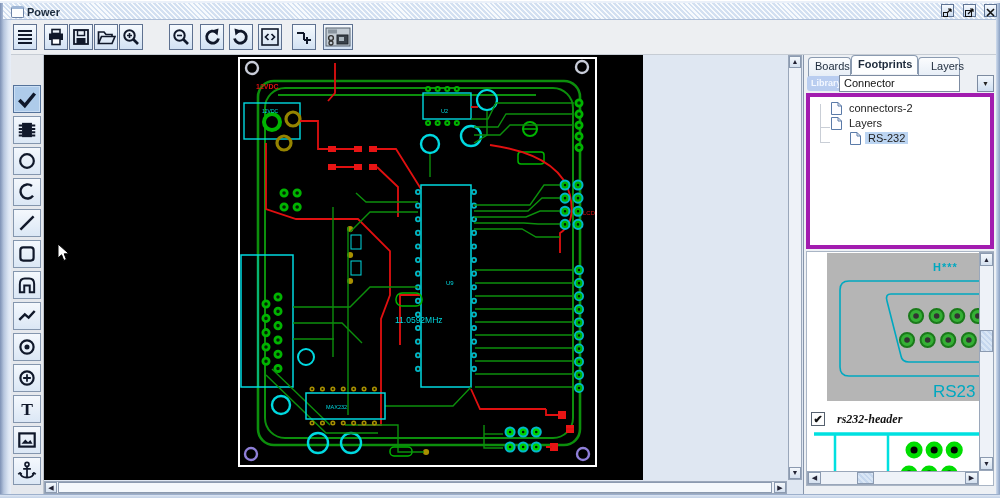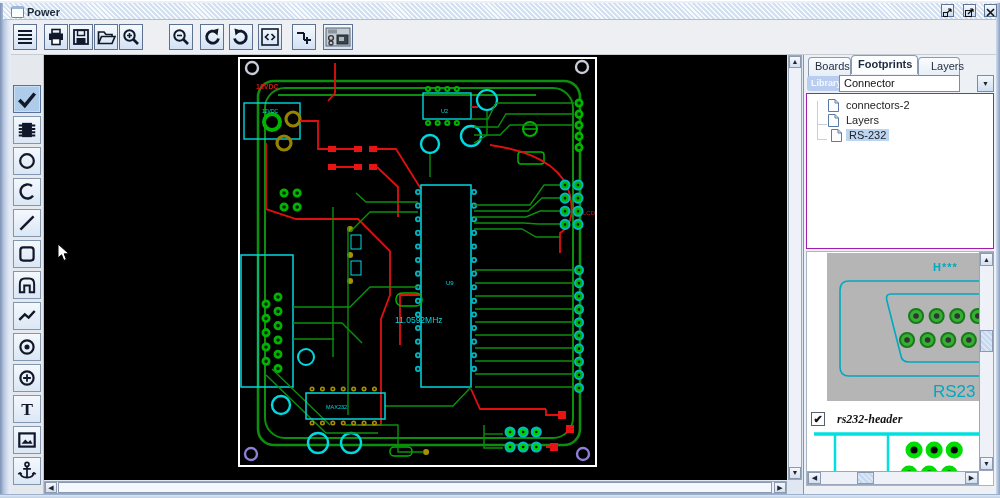--- a/index.html
+++ b/index.html
@@ -28,41 +28,41 @@
   .tbtn { position:absolute; top:24px; height:26px; width:24px; border:1px solid #5e7190;
     background:linear-gradient(#f6fafe,#d2e1f3); padding:1px; }
   .tbtn svg, .pbtn svg { display:block; margin:auto; }
 
   .palette { left:11px; top:55px; width:33px; height:439px; background:#e5e8ed; border-right:1px solid #bcc4ce; }
   .pbtn { position:absolute; left:13px; width:28px; height:28px; border:1px solid #8496ae;
     background:linear-gradient(#f4f8fd,#dbe7f5); padding:1px; }
   .pbtn.sel { background:#aecbea; border:1px solid #54729a; box-shadow:inset 0 0 0 1px #cadef4; }
 
   
-  .canvas { left:44px; top:55px; width:743px; height:425px; background:#000; }
+  .canvas { left:44px; top:55px; width:599px; height:425px; background:#000; }
 
   
   .sb { background:#eef2f8; border:1px solid #9aa7ba; }
   .sb-btn { position:absolute; background:linear-gradient(#f4f8fc,#d4e0ef); border:1px solid #8b9ab0;
     color:#223; font-size:7px; line-height:10px; text-align:center; padding:0; }
   .sb-thumb { position:absolute; background:#c5d7ee;
     background-image:repeating-linear-gradient(45deg,#d9e6f5 0 2px,#c5d7ee 2px 4px);
     border:1px solid #8b9ab0; }
 
   
   .rpanel { left:803px; top:55px; width:193px; height:439px; background:#edf0f4; border-left:1px solid #8795ab; }
   .tab { position:absolute; height:27px; border:1px solid #8a9ab0; border-bottom:none; border-radius:4px 4px 0 0;
     background:linear-gradient(#fbfcfe,#dde7f3); font-size:11px; color:#1e2b3c; text-align:center; padding:2px 6px 0; }
   .tab.active { height:19px; background:#fdfeff; font-weight:bold; z-index:3; }
   .lib-badge { position:absolute; background:#b9cdf0; color:#f4f8ff; font-weight:bold; font-size:9px;
     border-radius:3px; padding:2px 4px 0; height:15px; }
   .combo { position:absolute; background:#fff; border:1px solid #7c8ba1; font-size:11px; color:#111; padding:1px 4px; }
   .combo-btn { position:absolute; border:1px solid #7c8ba1; background:linear-gradient(#f2f7fc,#cfdff2);
     color:#222; font-size:7px; text-align:center; padding:0; }
-  .treebox { position:absolute; background:#fff; border:1px solid #a21caf; }
+  .treebox { position:absolute; background:#fff; border:4px solid #a21caf; }
   .tree-item { position:absolute; display:flex; align-items:center; font-size:11px; color:#222; height:14px; }
   .tree-item .lbl { padding:0 3px; }
   .tree-item.sel .lbl { background:#bcd5f2; }
   .guide { position:absolute; border-left:1px solid #c9ced6; border-bottom:1px solid #c9ced6; }
   .doc-ico { width:11px; height:13px; margin-right:4px; flex:none; }
 
   .scrollpane { position:absolute; background:#fff; border:1px solid #a9b5c5; }
   .check { position:absolute; width:14px; height:14px; background:#fdfdfd; border:1px solid #55606e;
     font-size:11px; line-height:12px; text-align:center; color:#111; font-weight:bold; }
   .fp-label { position:absolute; font-family:"Liberation Serif",serif; font-style:italic; font-weight:bold;
@@ -444,21 +444,21 @@
       </svg>
     <span class="lbl">connectors-2</span>
   </div>
   <div class="tree-item" style="left:21px;top:19px;">
     <svg class="doc-ico" viewBox="0 0 11 13">
         <path d="M0.5,0.5 H7 L10.5,4 V12.5 H0.5 Z" fill="#fdfdff" stroke="#5a7aa8"></path>
         <path d="M7,0.5 V4 H10.5" fill="none" stroke="#5a7aa8"></path>
       </svg>
     <span class="lbl">Layers</span>
   </div>
-  <div class="tree-item sel" style="left:16px;top:34px;padding-left:8px;">
+  <div class="tree-item sel" style="left:32px;top:34px;padding-left:8px;">
     <svg class="doc-ico" viewBox="0 0 11 13">
         <path d="M0.5,0.5 H7 L10.5,4 V12.5 H0.5 Z" fill="#fdfdff" stroke="#5a7aa8"></path>
         <path d="M7,0.5 V4 H10.5" fill="none" stroke="#5a7aa8"></path>
       </svg>
     <span class="lbl">RS-232</span>
   </div>
 </div>
 
 <div class="scrollpane" style="left:806px;top:251px;width:188px;height:235px;">
 

